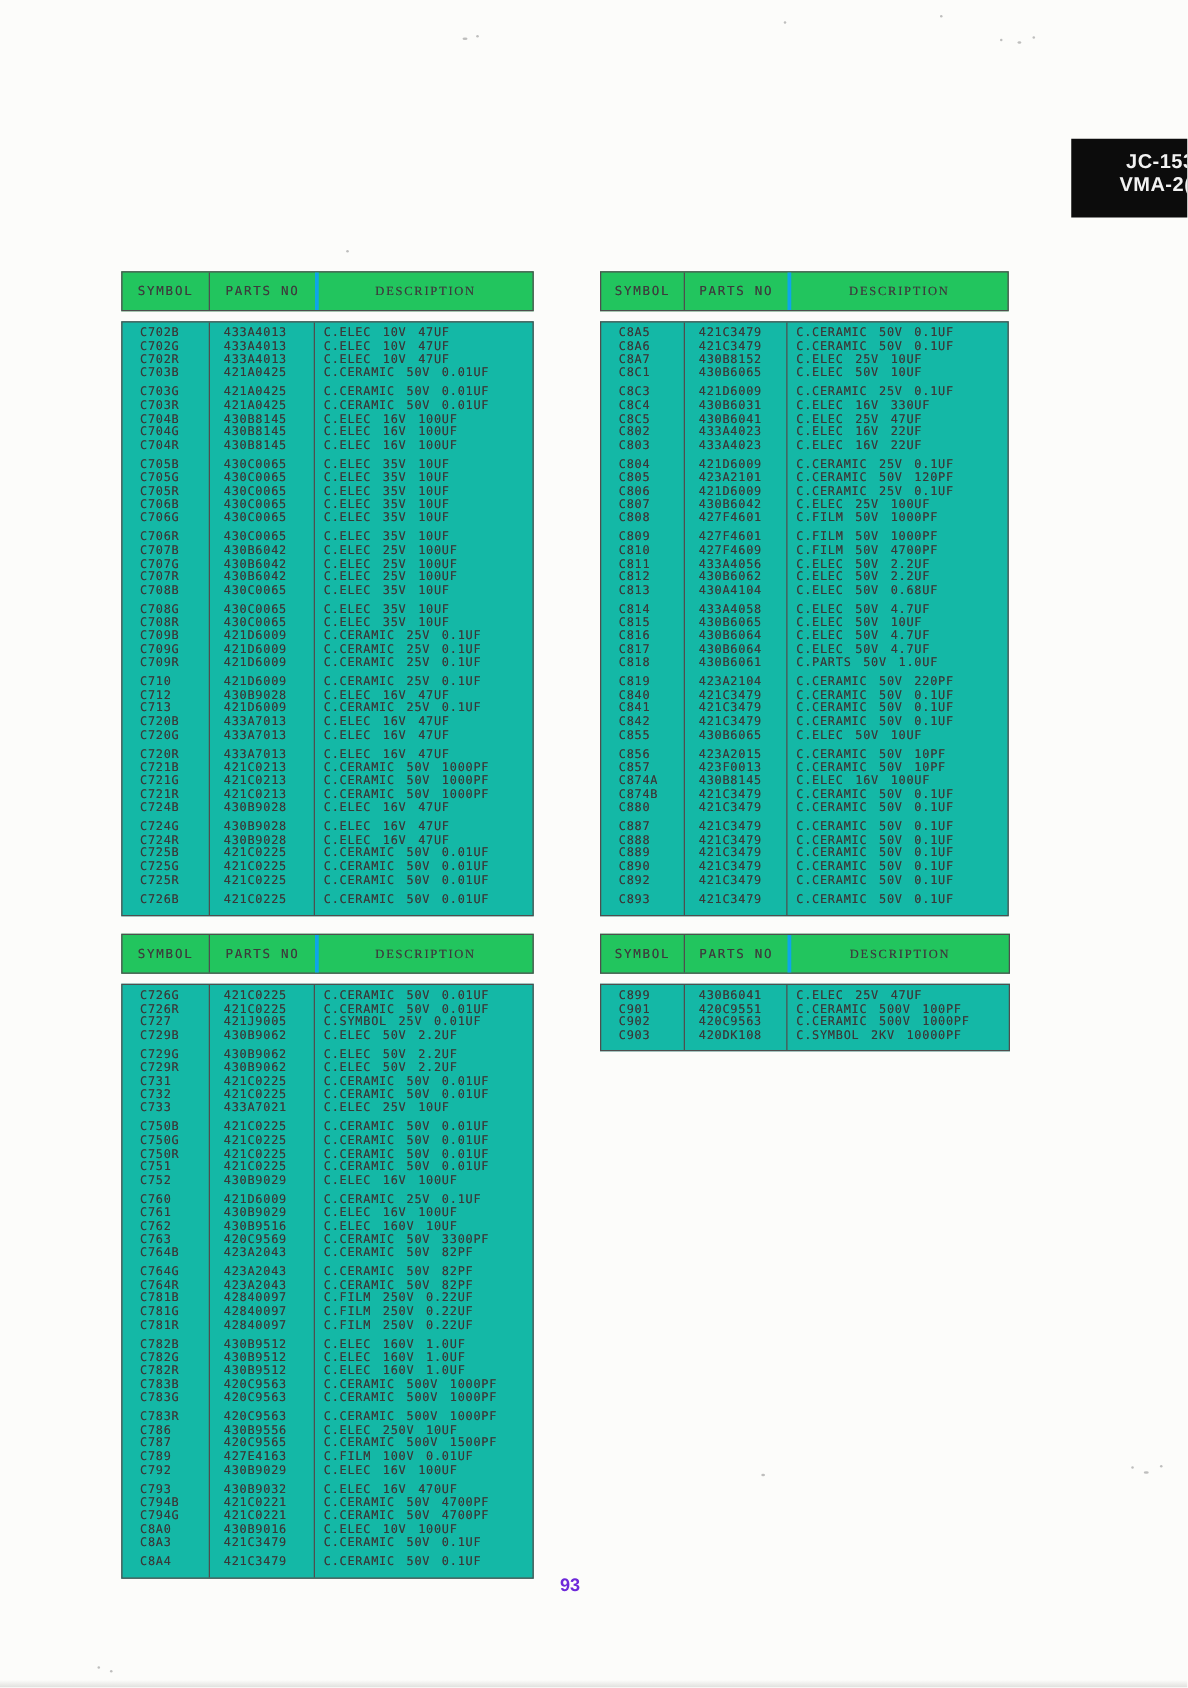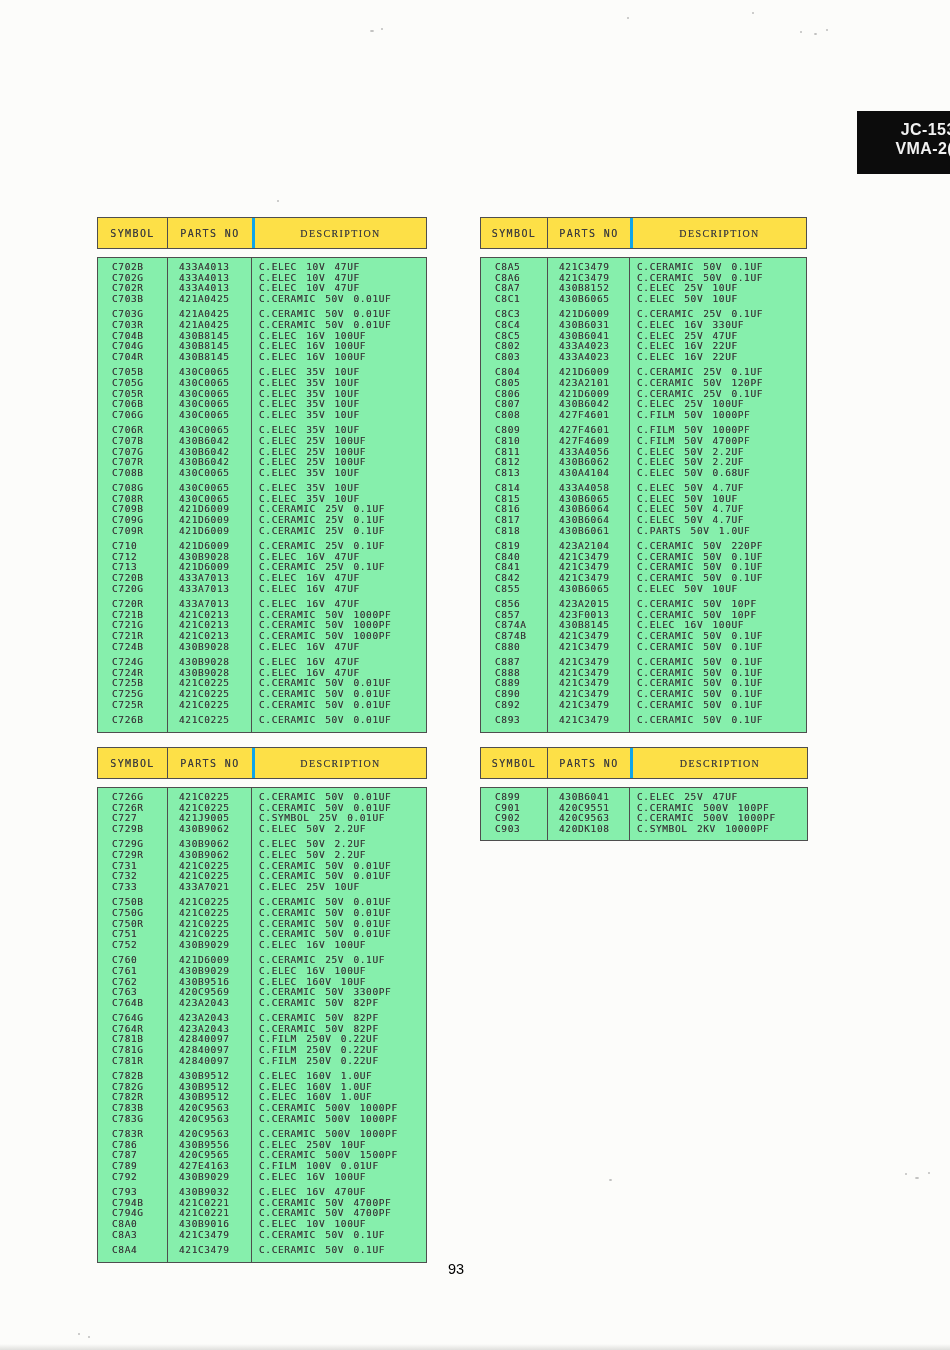--- a/index.html
+++ b/index.html
@@ -6,33 +6,33 @@
   #page{
     position:relative; width:950px; height:1350px;
     background:#fcfcfa; overflow:hidden;
     font-family:"DejaVu Sans Mono", monospace;
     color:#383838;
   }
   
   .ptable{ position:absolute; }
   .ptable-header{
     display:flex; height:30px; border:1px solid #4e4e4e;
-    background:#fde047; align-items:stretch;
+    background:#22c55e; align-items:stretch;
   }
   .hcell{
     display:flex; align-items:center; justify-content:center;
     font-size:10px; letter-spacing:1.4px; color:#3c3c3c;
     text-shadow:0 0 0.5px rgba(70,70,70,.7);
   }
   .hcell:nth-child(1){ width:var(--c1); border-right:1px solid #4e4e4e; }
   .hcell:nth-child(2){ width:var(--c2); border-right:3px solid #0ea5e9; }
   .hcell:nth-child(3){ flex:1;font-family:Liberation Serif, serif; }
   .ptable-body{
     position:relative; margin-top:8px; border:1px solid #4e4e4e;
-    padding:4px 0 6px 0; background:#86efac;
+    padding:4px 0 6px 0; background:#14b8a6;
   }
   .vline{ position:absolute; top:0; bottom:0; width:1px; background:#4e4e4e; }
   .vline.v1{ left:var(--c1); }
   .vline.v2{ left:calc(var(--c1) + var(--c2)); }
   .group{ margin-bottom:5px; }
   .group:last-child{ margin-bottom:0; }
   .row{ display:flex; line-height:10.6px; }
   .c{
     font-size:9.5px; letter-spacing:.6px; white-space:pre;
     text-shadow:0 0 0.5px rgba(70,70,70,.65);
@@ -50,21 +50,21 @@
     background:#0c0c0c; overflow:hidden;
   }
   #model-badge .badge-text{
     width:108px; text-align:right; padding-top:9px;
     font-family:"Liberation Sans", sans-serif; font-weight:bold;
     font-size:16px; line-height:19px; color:#f2f2f2; letter-spacing:.4px;
   }
   
   #page-number{
     position:absolute; left:436px; top:1261px; width:40px; text-align:center;
-    font-family:"Liberation Sans", sans-serif; font-size:14.5px; color:#000000;
+    font-family:"Liberation Sans", sans-serif; font-size:14.5px; color:#6d28d9;font-weight:bold;
   }
   
   .speck{ position:absolute; background:#8a8a8a; opacity:.55; border-radius:50%; }
   #bottom-smudge{
     position:absolute; left:0; bottom:0; width:950px; height:6px;
     background:linear-gradient(to bottom, rgba(190,190,186,0), rgba(190,190,186,.45));
   }
 </style>
 </head>
 <body>

